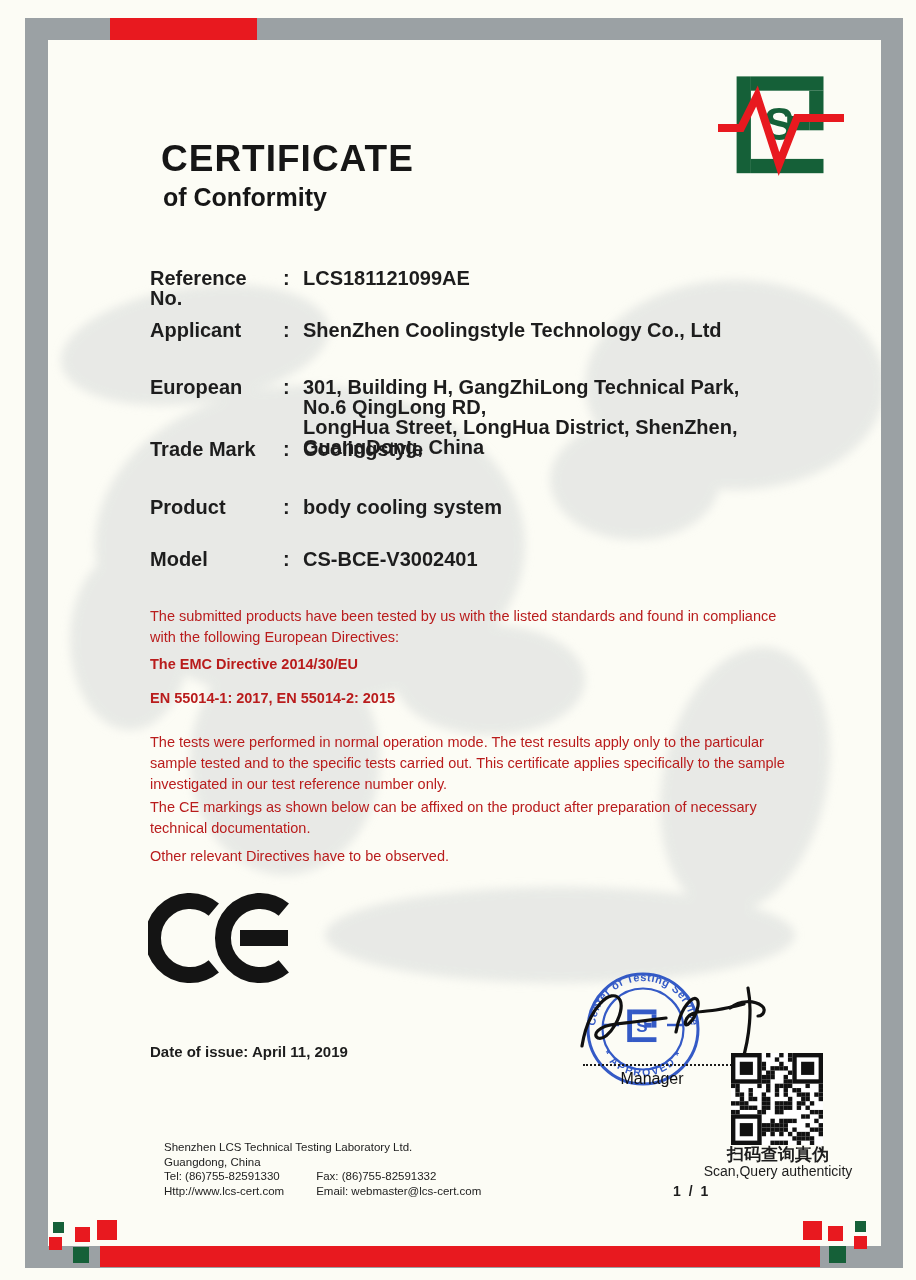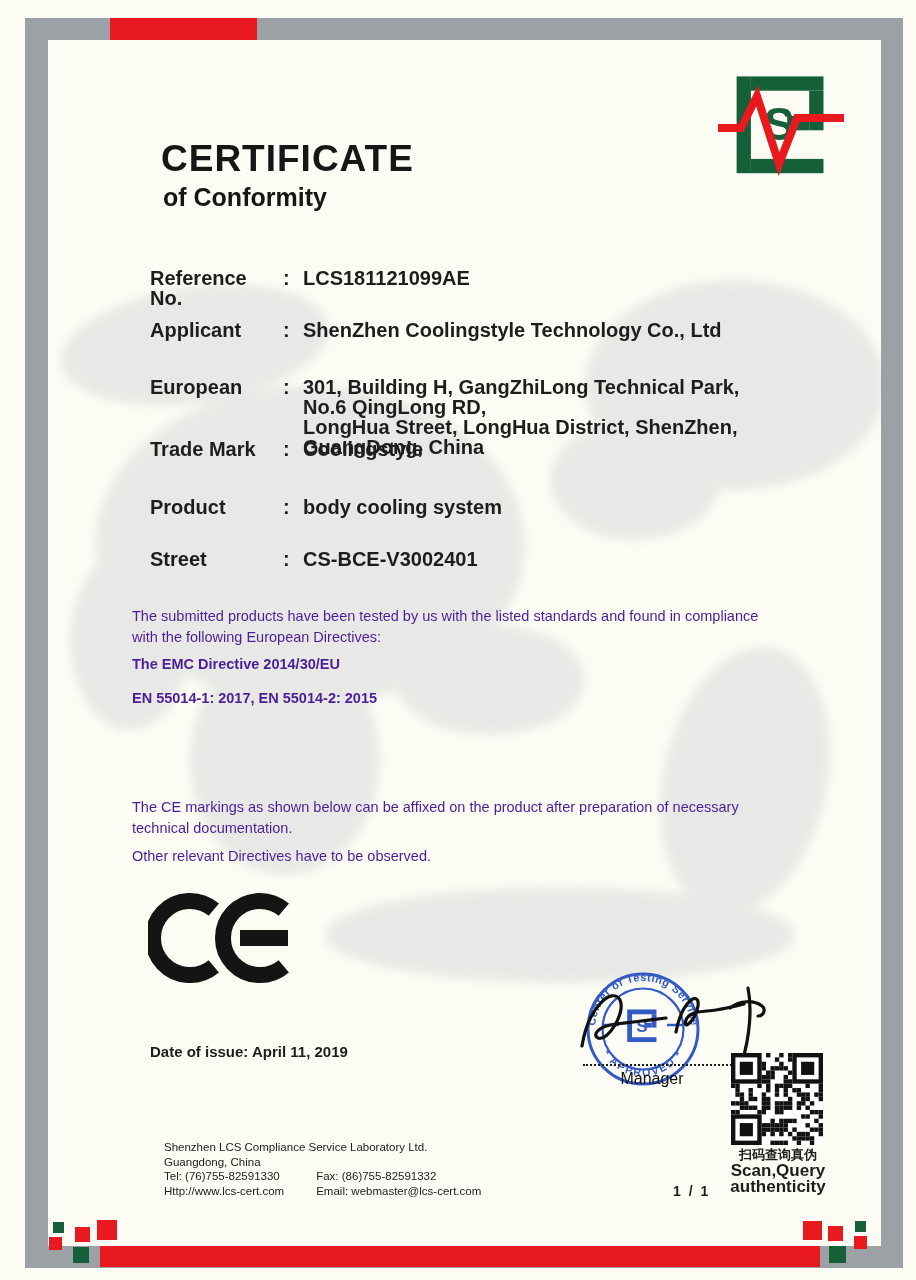--- a/index.html
+++ b/index.html
@@ -25,33 +25,33 @@
   
   .wm{position:absolute;left:0;top:0;z-index:0;opacity:.55;}
   
   .abs{position:absolute;z-index:1;}
   .title-main{left:161px;top:138px;font-size:37px;font-weight:bold;letter-spacing:1px;color:#161616;}
   .title-sub{left:163px;top:183px;font-size:25px;font-weight:bold;color:#161616;}
   .field-row{left:150px;display:flex;font-size:20px;font-weight:bold;line-height:20px;}
   .field-row .lab{width:133px;flex:none;}
   .field-row .sep{width:20px;flex:none;}
   .field-row .val{width:480px;white-space:pre-line;}
-  .para{left:132px;width:652px;font-size:14.5px;line-height:21px;color:#4c1d95;}
+  .para{left:150px;width:652px;font-size:14.5px;line-height:21px;color:#b91c1c;}
   .para.b{font-weight:bold;}
   .date-line{left:150px;top:1043px;font-size:15px;font-weight:bold;}
   .page-num{left:673px;top:1183px;font-size:14px;font-weight:bold;letter-spacing:2px;}
   
   .stamp{left:572px;top:956px;z-index:2;opacity:.95;}
   .sig{left:568px;top:966px;z-index:5;}
   .dots{left:583px;top:1046px;width:156px;height:18px;border-bottom:2.5px dotted #1a1a1a;z-index:2;}
   .manager{left:597px;top:1070px;width:110px;text-align:center;font-size:16px;color:#111;z-index:2;}
   .qr-wrap{left:731px;top:1053px;width:92px;height:92px;background:#fff;z-index:6;}
   .qr-cap{left:683px;top:1146px;width:190px;text-align:center;z-index:2;}
-  .qr-cap .zh{font-size:13px;font-weight:bold;line-height:17px;}
-  .qr-cap .en{font-size:17px;font-weight:bold;line-height:16px;}
+  .qr-cap .zh{font-size:17px;font-weight:bold;line-height:17px;}
+  .qr-cap .en{font-size:14px;font-weight:normal;line-height:16px;}
   
   .footer{left:164px;top:1140px;width:560px;font-size:11.5px;line-height:14.6px;color:#222;}
   .footer .col1{display:inline-block;width:149px;}
   
   .ce{left:148px;top:883px;z-index:1;}
   .logo{left:716px;top:70px;z-index:1;}
 </style>
 </head>
 <body>
 
@@ -133,28 +133,29 @@
     <span class="lab">Trade Mark</span>
     <span class="sep">:</span>
     <span class="val">Coolingstyle</span>
   </div>
   <div class="abs field-row" style="top:497px">
     <span class="lab">Product</span>
     <span class="sep">:</span>
     <span class="val">body cooling system</span>
   </div>
   <div class="abs field-row" style="top:549px">
-    <span class="lab">Street</span>
+    <span class="lab">Model</span>
     <span class="sep">:</span>
     <span class="val">CS-BCE-V3002401</span>
   </div>
 
   <div class="abs para" style="top:606px">The submitted products have been tested by us with the listed standards and found in compliance with the following European Directives:</div>
   <div class="abs para b" style="top:654px">The EMC Directive 2014/30/EU</div>
   <div class="abs para b" style="top:688px">EN 55014-1: 2017, EN 55014-2: 2015</div>
+  <div class="abs para" style="top:732px">The tests were performed in normal operation mode. The test results apply only to the particular sample tested and to the specific tests carried out. This certificate applies specifically to the sample investigated in our test reference number only.</div>
   <div class="abs para" style="top:797px">The CE markings as shown below can be affixed on the product after preparation of necessary technical documentation.</div>
   <div class="abs para" style="top:846px">Other relevant Directives have to be observed.</div>
 
   <svg class="abs ce" width="150" height="110" viewBox="0 0 150 110" role="img" aria-label="CE">
     <g stroke="#141414" stroke-width="16" fill="none">
       <path d="M65.8,26.7 A37,37 0 1 0 65.8,83.3"></path>
       <path d="M135.8,26.7 A37,37 0 1 0 135.8,83.3"></path>
     </g>
     <rect x="92" y="47" width="48" height="16" fill="#141414"></rect>
   </svg>
@@ -344,24 +345,24 @@
     <rect x="8.761904761904763" y="70.0952380952381" width="13.142857142857144" height="13.142857142857144" fill="#111"></rect>
     </svg>
   <div class="abs qr-cap">
     <div class="zh">扫码查询真伪</div>
     <div class="en">Scan,Query authenticity</div>
   </div>
 
   <div class="abs page-num">1 / 1</div>
 
   <div class="abs footer">
-    <div>Shenzhen LCS Compliance Service Laboratory Ltd.</div>
+    <div>Shenzhen LCS Technical Testing Laboratory Ltd.</div>
     <div>Guangdong, China</div>
     <div>
-      <span class="col1">Tel: (76)755-82591330</span>
+      <span class="col1">Tel: (86)755-82591330</span>
       <span>Fax: (86)755-82591332</span>
     </div>
     <div>
       <span class="col1">Http://www.lcs-cert.com</span>
       <span>Email: webmaster@lcs-cert.com</span>
     </div>
   </div>
 
 </div>
 

